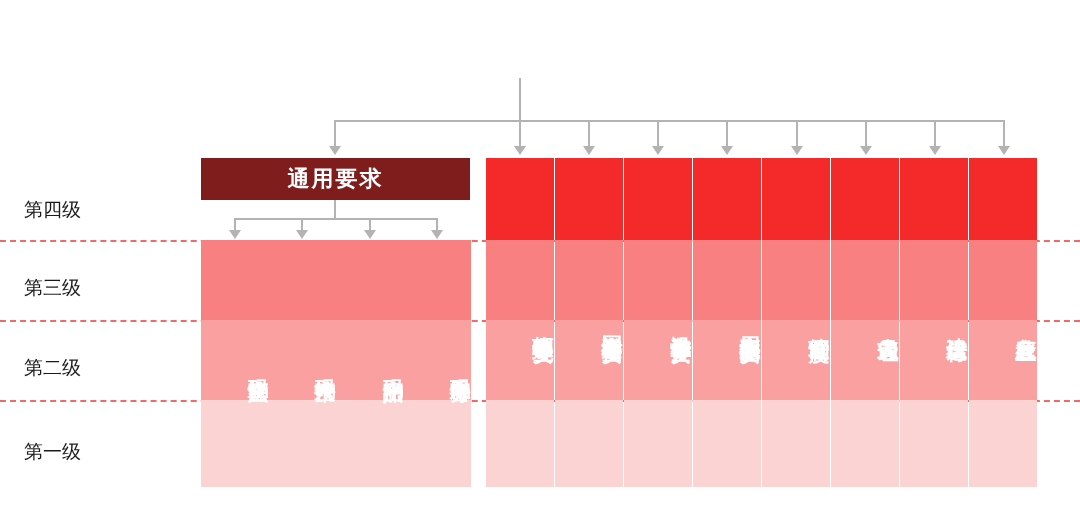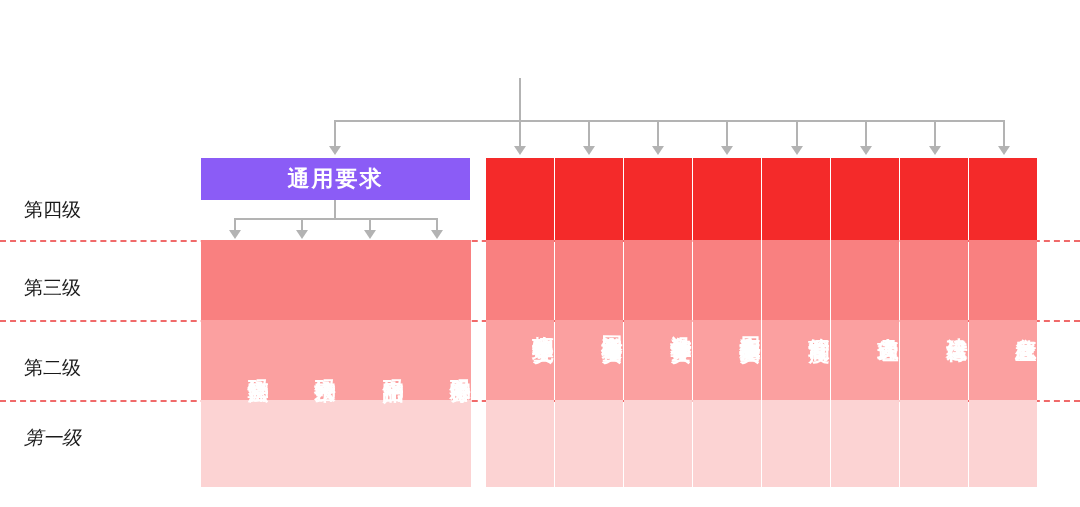--- a/index.html
+++ b/index.html
@@ -75,21 +75,21 @@
     line-height: 1;
   }
 
   
   .general-box {
     position: absolute;
     left: 201px;
     top: 158px;
     width: 269px;
     height: 42px;
-    background: #8b5cf6;
+    background: #7f1d1d;
     display: flex;
     align-items: center;
     justify-content: center;
     box-sizing: border-box;
   }
   .general-box .gb-text {
     color: #ffffff;
     font-size: 22px;
     font-weight: bold;
     letter-spacing: 2px;
@@ -185,21 +185,21 @@
   <div class="conn v-line" style="left:436px; top:218px; height:13px;"></div>
   <div class="arrow-head" style="left:431px; top:230px;"></div>
 
   <div class="band-sep" style="top:240px;"></div>
   <div class="band-sep" style="top:320px;"></div>
   <div class="band-sep" style="top:400px;"></div>
 
   <div class="level-label" style="top:200px;">第四级</div>
   <div class="level-label" style="top:278px;">第三级</div>
   <div class="level-label" style="top:358px;">第二级</div>
-  <div class="level-label" style="top:428px;font-style:italic;">第一级</div>
+  <div class="level-label" style="top:442px;">第一级</div>
 
   <div class="col" style="left:201px; top:240px; height:247px;">
     <div class="seg s-mid" style="top:0px;   height:80px;"></div>
     <div class="seg s-mid" style="top:80px;  height:80px; background:#FBA0A0;"></div>
     <div class="seg s-light" style="top:160px; height:87px;"></div>
     <div class="col-label" style="top:6px; height:235px;">密码算法</div>
   </div>
 
   <div class="col" style="left:268px; top:240px; height:247px;">
     <div class="seg s-mid" style="top:0px;   height:80px;"></div>

